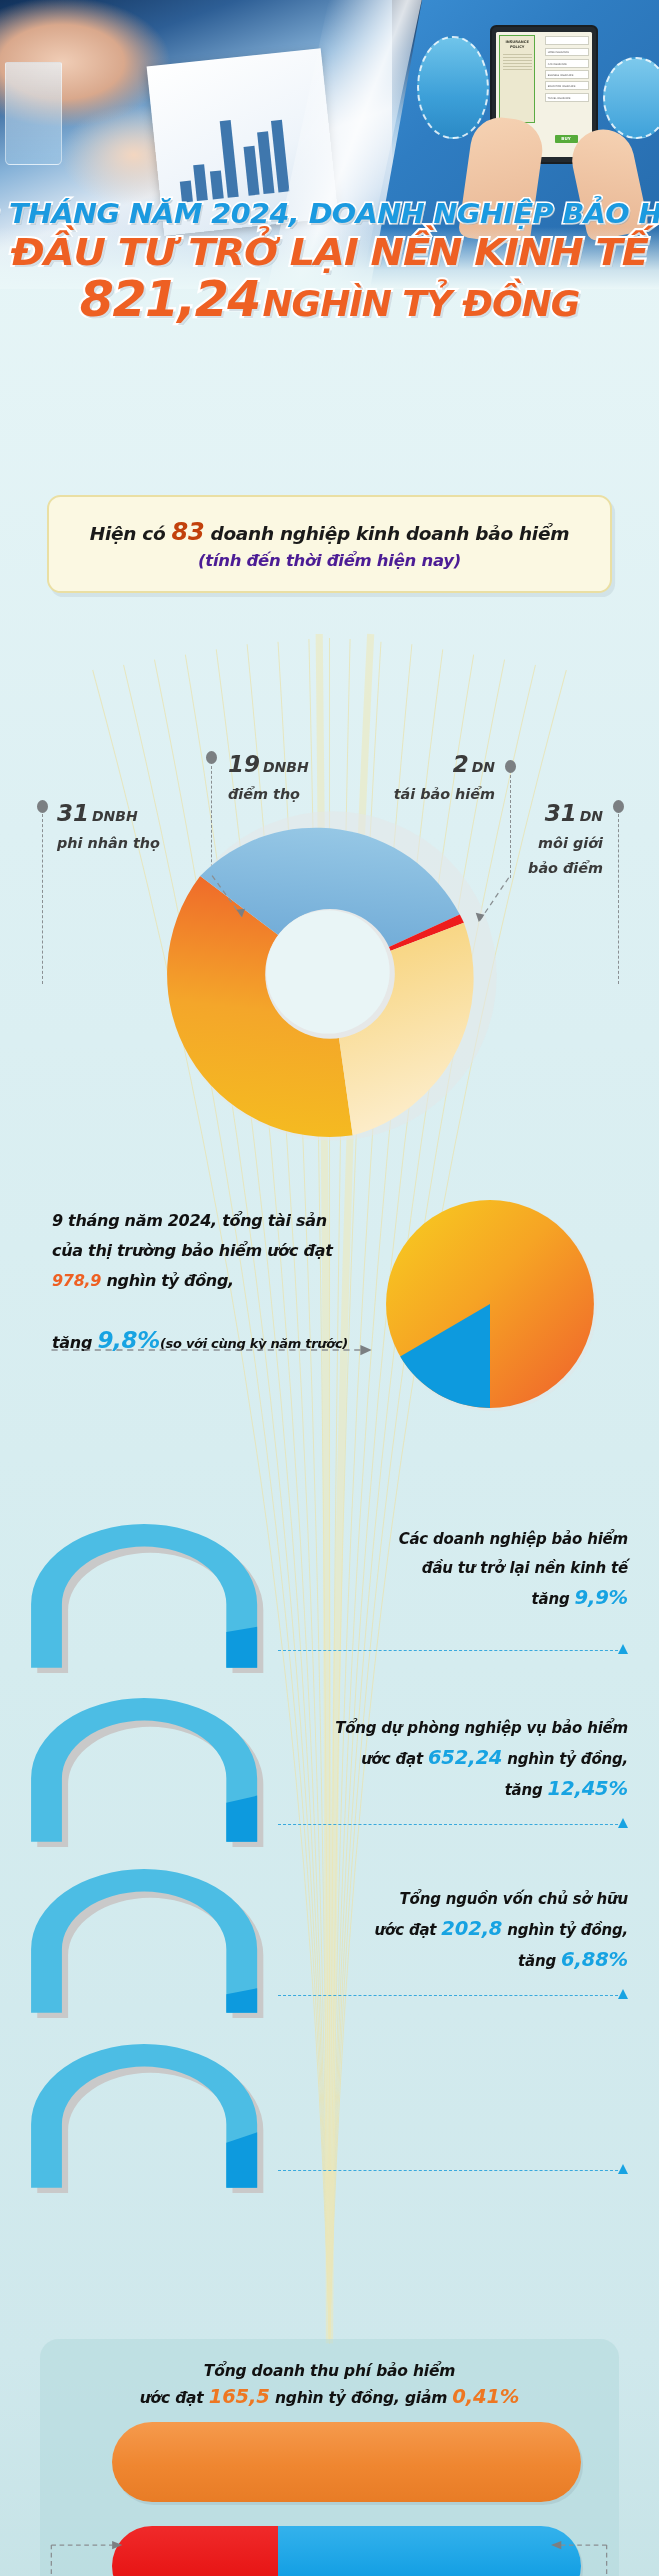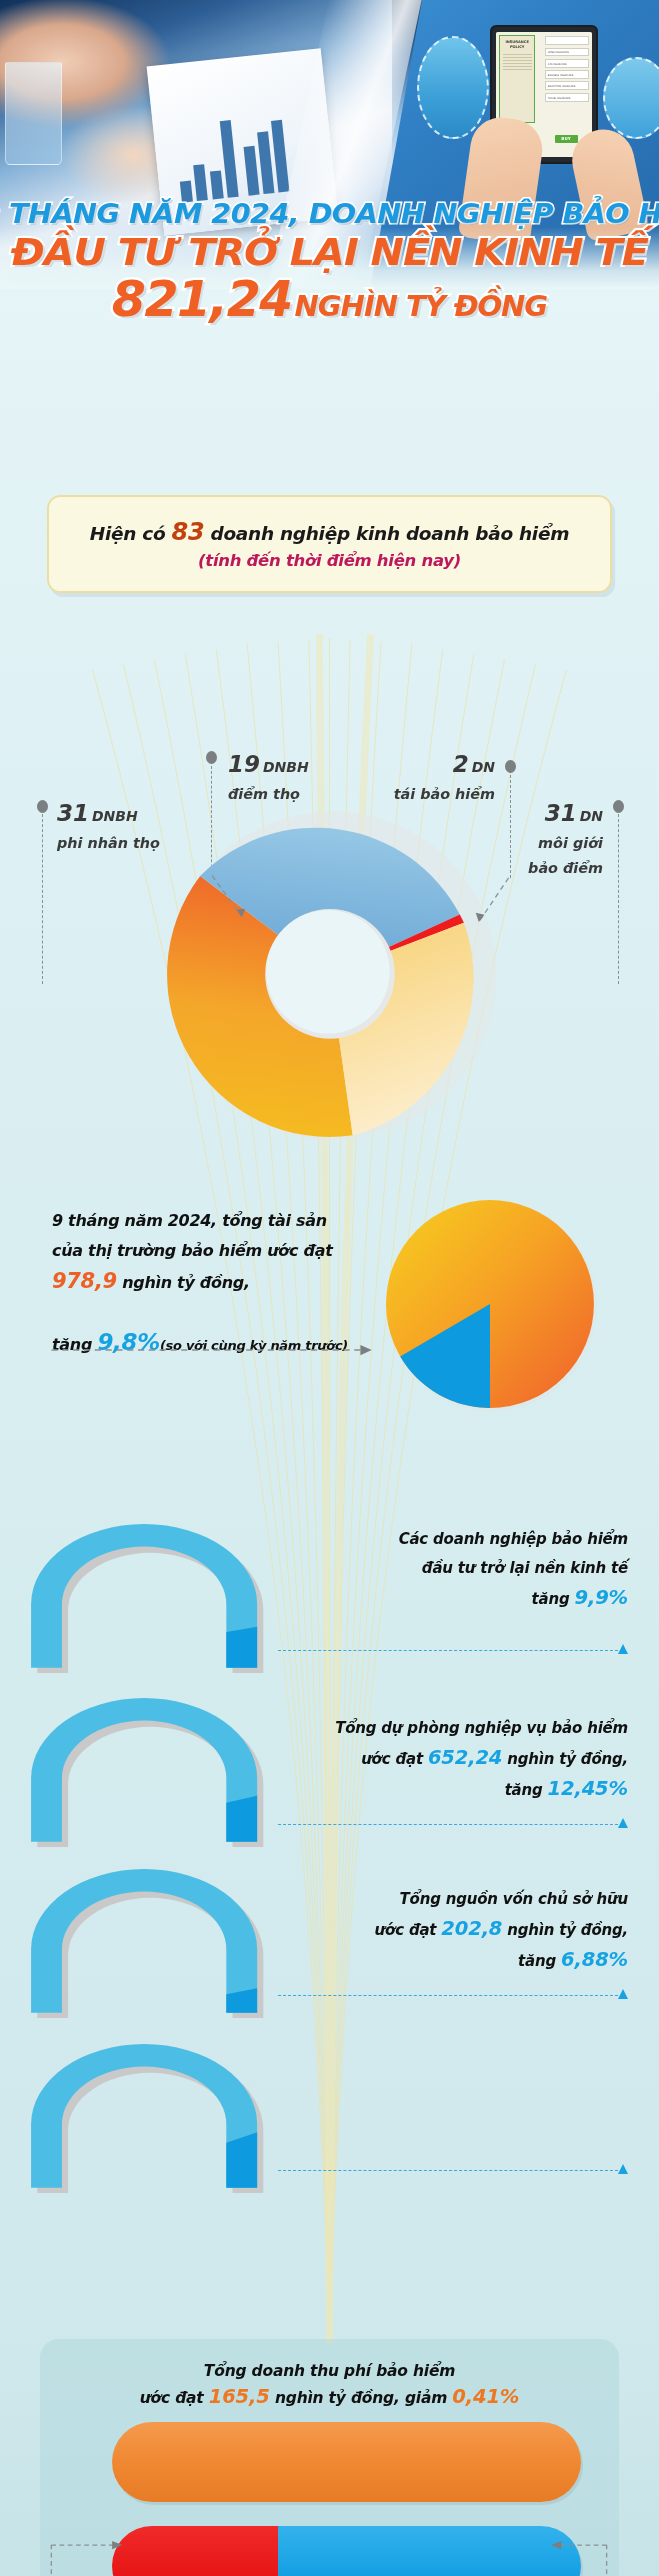--- a/index.html
+++ b/index.html
@@ -104,56 +104,56 @@
     transform: scaleX(1.05);
   }
   .t-line3 { margin-top:1px; line-height:49px; white-space:nowrap; }
   .t-big {
     font-size:49px; font-weight:bold; font-style:italic; letter-spacing:-1.5px;
     color:#ee6023;
     -webkit-text-stroke:4.6px #ffffff; paint-order: stroke fill;
     text-shadow: 2.1px 2.1px 0 rgba(120,150,170,.30);
   }
   .t-med {
-    font-size:29px; font-weight:bold; font-style:italic; letter-spacing:-1px;
+    font-size:36px; font-weight:bold; font-style:italic; letter-spacing:-1px;
     color:#ee6023;
     -webkit-text-stroke:4.1px #ffffff; paint-order: stroke fill;
     text-shadow: 2.1px 2.1px 0 rgba(120,150,170,.30);
   }
 
   
   .rays { position:absolute; left:0; top:592px; width:659px; height:1752px; overflow:hidden; z-index:0;}
   .rays svg { display:block; }
 
   
   .callout {
     position:absolute; left:47px; top:495px; width:565px; height:98px;
     background:#fbf8e2; border:2.6px solid #eadfa3; border-radius:13.4px;
     box-shadow: 3.1px 4.1px 0 rgba(150,170,180,.20);
     display:flex; flex-direction:column; align-items:center; justify-content:center;
     z-index:4;
   }
   .callout-l1 { font-size:18.5px; font-weight:bold; color:#1a1a1a; font-style:italic; letter-spacing:-0.3px;}
-  .callout-l2 { font-size:16.5px; font-weight:bold; color:#be185d; font-style:italic; margin-top:5.2px; letter-spacing:-0.3px;}
+  .callout-l2 { font-size:16.5px; font-weight:bold; color:#4c1d95; font-style:italic; margin-top:5.2px; letter-spacing:-0.3px;}
   .hl-blue-b { color:#c2410c; font-size:24px; }
 
   
   .donut-sec { position:absolute; left:0; top:608px; width:659px; height:556px; z-index:3; }
   .lbl { position:absolute; font-weight:bold; color:#3a3a3a; font-style:italic; line-height:23px;}
   .lbl .num { font-size:23px; }
   .lbl .unit { font-size:14px; }
   .lbl .sub { font-size:14.4px; display:block; margin-top:2.1px;}
   .dot { position:absolute; width:11.3px; height:13.4px; background:#7b7f82; border-radius:50%; }
   .dline { position:absolute; border-left:1px dashed #8a8f92; }
 
   
   .pie-sec { position:absolute; left:0; top:1185px; width:659px; height:289px; z-index:3;}
   .pie-text { position:absolute; left:52px; top:20.6px; width:319px; }
   .pie-text p { font-size:16px; font-weight:bold; font-style:italic; color:#111; line-height:30px; letter-spacing:-0.3px;}
-  .pie-text .big-or { color:#ee6023; font-size:21px; }
+  .pie-text .big-or { color:#ee6023; font-size:16px; }
   .pie-text .big-bl { color:#17a3e2; font-size:23px; }
   .pie-text .small-it { font-size:13px; font-style:italic; }
 
   
   .gauge-sec { position:absolute; left:0; width:659px; height:170px; z-index:3; }
   .gauge-text { position:absolute; right:31px; top:10.3px; width:330px; text-align:right; }
   .gauge-text p { font-size:15px; font-weight:bold; font-style:italic; color:#111; line-height:29px; letter-spacing:-0.2px;}
   .gauge-text .hl { color:#17a3e2; font-size:19.6px; }
   .gauge-dash { position:absolute; border-top:1.5px dashed #38a9dd; }
   .gauge-arrow {

